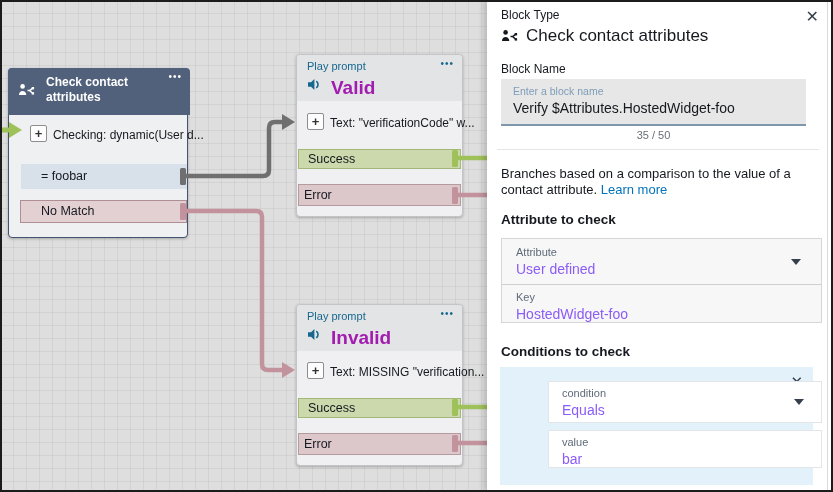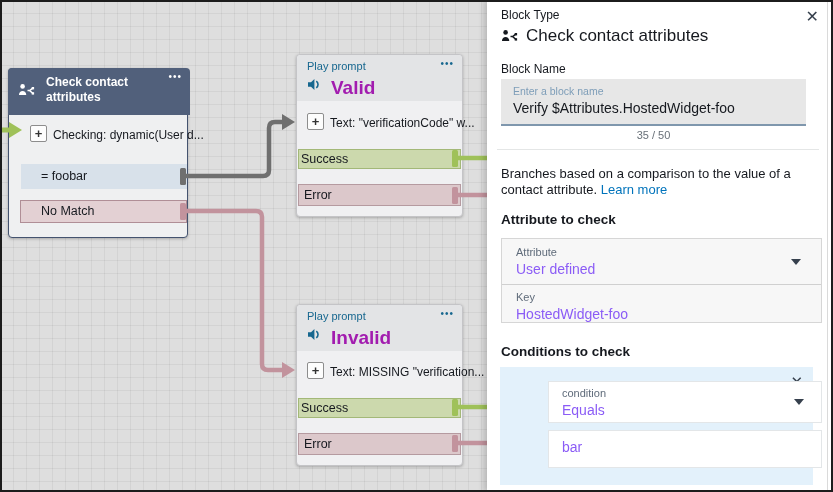--- a/index.html
+++ b/index.html
@@ -33,21 +33,21 @@
   #row-nomatch { left:11px; top:131px; width:167px; height:23px; background:#e3d0d3; border:1px solid #b08e96; }
 
   
   .prompt-block { width:167px; background:#f0f0f2; border:1px solid #c4c4c7; }
   .prompt-block .hdr { position:absolute; left:0; top:0; width:100%; height:46px; background:#e3e4e6; border-radius:4px 4px 0 0; }
   .prompt-type { position:absolute; left:10px; top:5px; font-size:11px; color:#17678f; }
   .prompt-title { position:absolute; left:34px; top:22px; font-size:19px; font-weight:bold; color:#a21caf; }
   .prompt-block .menu-dots { color:#17678f; }
   .speaker { position:absolute; left:9px; top:21px; width:17px; height:17px; }
   .succ-row { position:absolute; left:1px; width:163px; height:20px; background:#ccd9ad; border:1px solid #a3b878;
-    font-size:12.5px; display:flex; align-items:center; padding-left:2px; cursor:pointer; }
+    font-size:12.5px; display:flex; align-items:center; padding-left:9px; cursor:pointer; }
   .err-row  { position:absolute; left:1px; width:163px; height:22px; background:#dcc8cb; border:1px solid #b59aa0;
     font-size:12.5px; display:flex; align-items:center; padding-left:5px; cursor:pointer; }
   #block-valid { left:296px; top:54px; height:163px; }
   #block-invalid { left:296px; top:304px; height:162px; }
 
   
   #panel { position:absolute; left:487px; top:0; width:346px; height:492px; background:#fff;
     box-shadow:-3px 0 6px rgba(0,0,0,0.18); z-index:10; }
   #panel .edge-line { position:absolute; right:5px; top:0; bottom:0; width:1px; background:#dadada; }
   .close-x { position:absolute; top:7px; right:14px; font-size:16px; color:#36404d; background:none; border:none; cursor:pointer; }
@@ -220,20 +220,21 @@
 
     <div class="sect-heading" id="cond-heading">Conditions to check</div>
     <div id="cond-box">
       <button class="close-x">✕</button>
       <div class="white-field" id="cond-field">
         <div class="cell-label">condition</div>
         <div class="cell-value">Equals</div>
         <div class="caret" id="cond-caret"></div>
       </div>
       <div class="white-field" id="value-field">
+        <div class="cell-label">value</div>
         <div class="cell-value">bar</div>
       </div>
     </div>
     <div class="edge-line"></div>
   </div>
 
   <div id="frame"></div>
 </div>
 
 </body></html>

